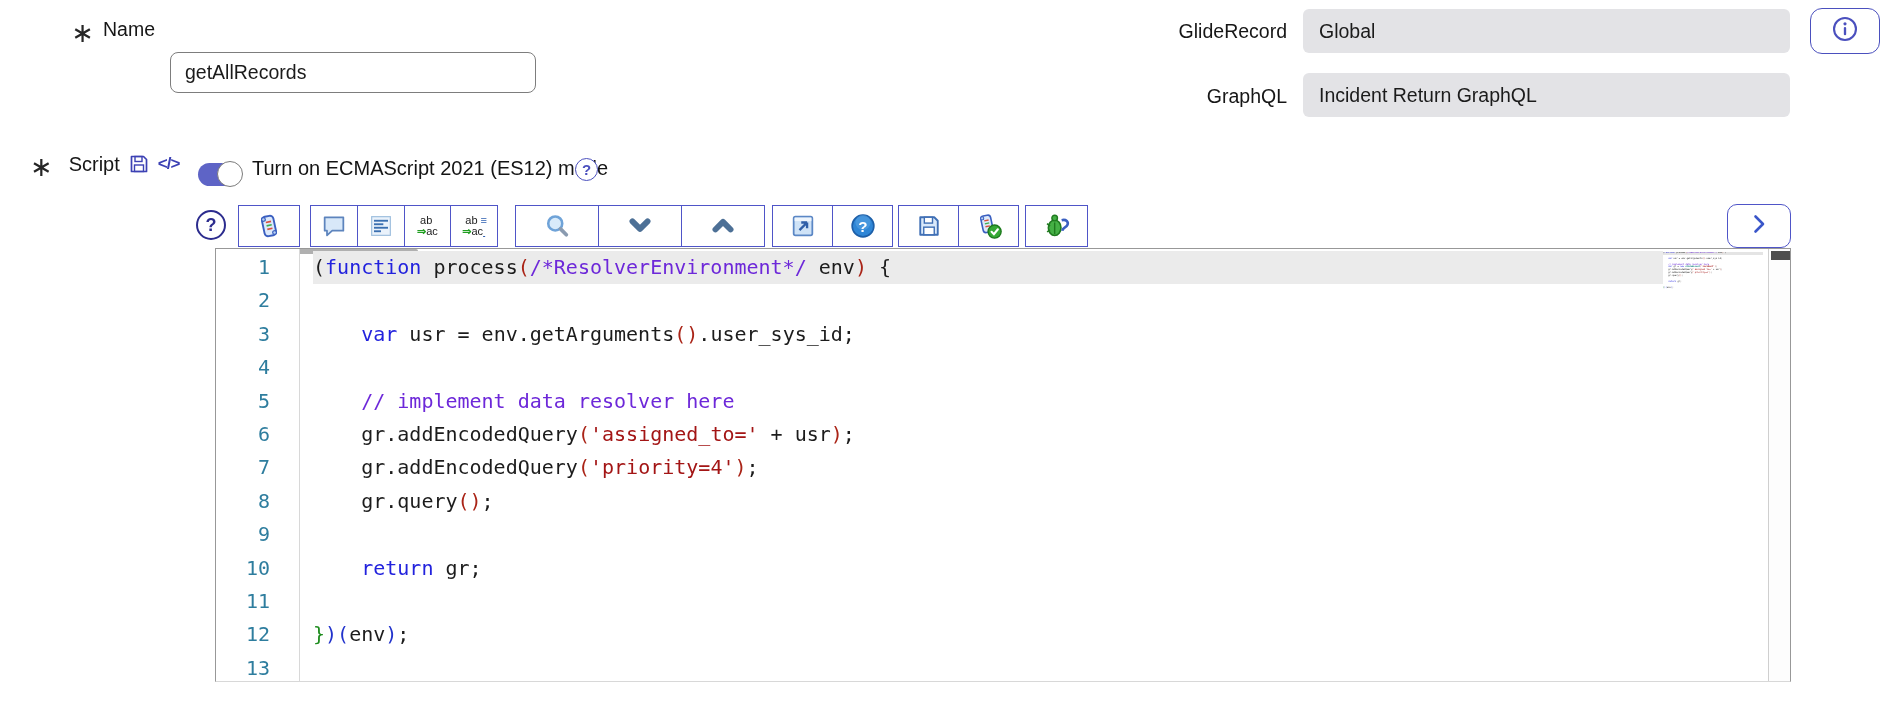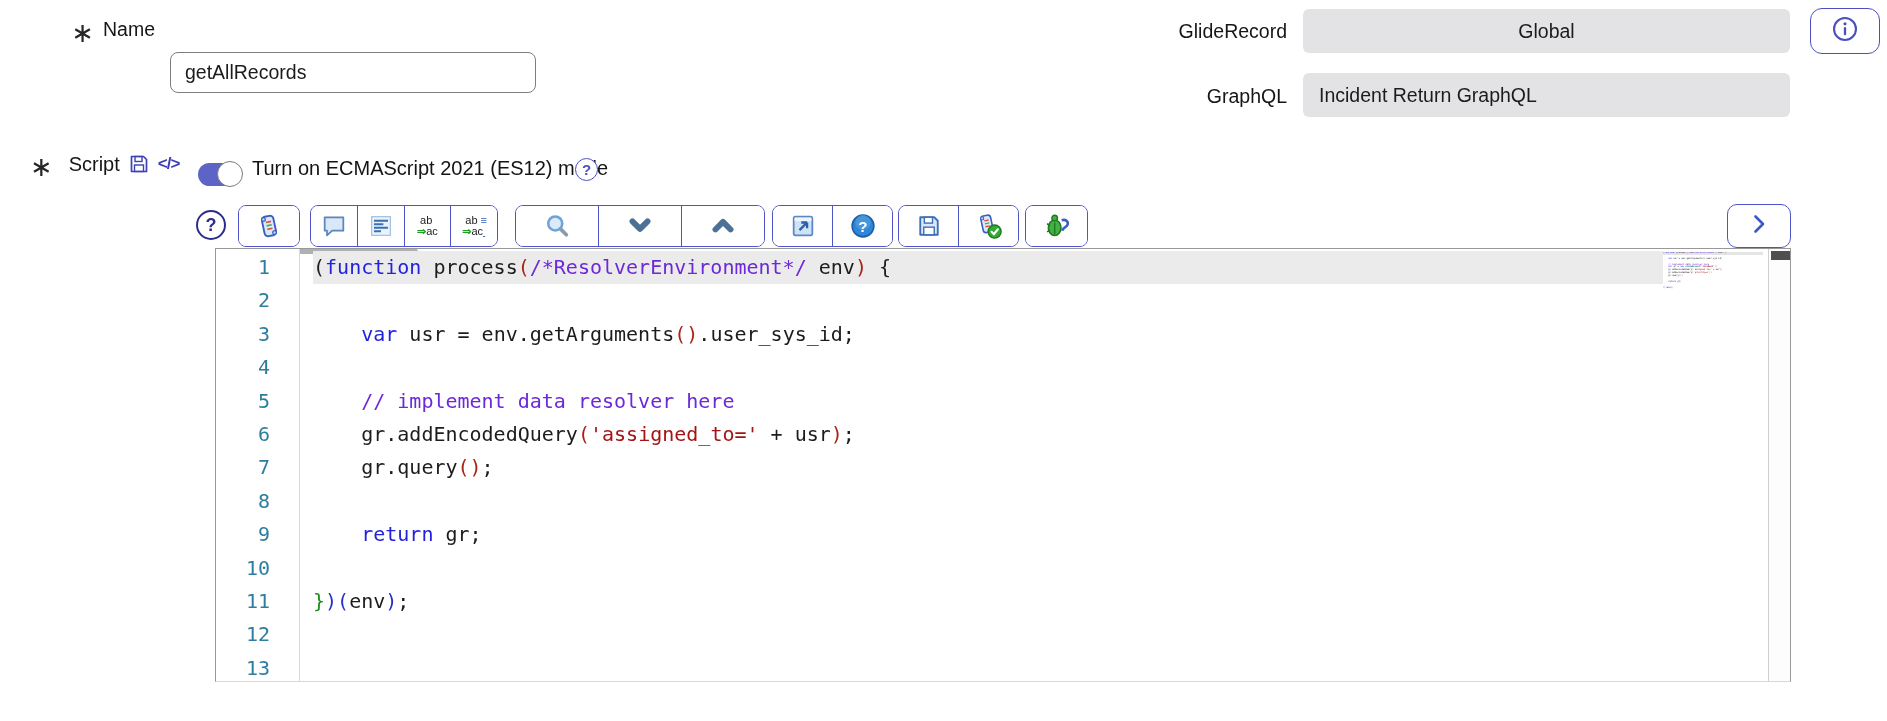--- a/index.html
+++ b/index.html
@@ -25,21 +25,21 @@
   .toggle { width:41px; height:23px; border-radius:12px; background:#5e64c6; position:relative; cursor:pointer; }
   .toggle .knob { position:absolute; right:-4px; top:-2px; width:26px; height:26px; border-radius:50%;
                   background:#fff; border:1.5px solid #7b7b7b; }
   .es-label { font-size:20px; font-weight:500; color:#141414; }
   .q-circle { border-radius:50%; display:flex; align-items:center; justify-content:center;
               font-weight:bold; background:#fff; }
   .q-purple { width:23px; height:23px; border:1.8px solid #4b50be; color:#4b50be; font-size:15px; }
   .q-navy { width:30px; height:30px; border:2.2px solid #2c2c8e; color:#2c2c8e; font-size:18px; }
 
   
-  .tb-group { position:absolute; top:205px; height:42px; border:1.5px solid #4f55c8; border-radius:8px;
+  .tb-group { position:absolute; top:205px; height:42px; border:1.5px solid #4f55c8; border-radius:0;
               background:#fff; display:flex; overflow:hidden; }
   .tb-btn { flex:1 1 0; display:flex; align-items:center; justify-content:center; cursor:pointer;
             border-left:1.5px solid #4f55c8; background:#fff; }
   .tb-btn:first-child { border-left:none; }
   .rep { display:flex; flex-direction:column; line-height:11px; font-size:11px;
          font-family:"Liberation Sans",sans-serif; color:#222; }
   .rep .arr { color:#1f9e1f; font-weight:bold; }
   .rep .blue { color:#2f5fb0; font-weight:bold; letter-spacing:-1px; }
   .expand-btn { left:1727px; top:204px; width:64px; height:44px; border:1.6px solid #4f55c8;
                 border-radius:10px; background:#fff; display:flex; align-items:center; justify-content:center; cursor:pointer; }
@@ -73,21 +73,21 @@
 </head>
 <body>
 
 <div class="abs field-label right-align" style="left:20px; top:18px; width:135px;">
   <span class="req-marker">∗</span>
   <span>Name</span>
 </div>
 <input class="abs text-input" style="left: 170px; top: 10px;" value="getAllRecords">
 
 <div class="abs field-label right-align" style="left:987px; top:20px; width:300px;">GlideRecord</div>
-<div class="abs ro-field" style="left:1303px; top:9px; width:487px;text-align:center;">Global</div>
+<div class="abs ro-field" style="left:1303px; top:9px; width:487px;">Global</div>
 
 <div class="abs field-label right-align" style="left:987px; top:85px; width:300px;">GraphQL</div>
 <div class="abs ro-field" style="left:1303px; top:73px; width:487px;">Incident Return GraphQL</div>
 
 <div class="abs icon-btn-lg" style="left:1810px; top:8px;">
   <span>
     <svg width="28" height="28" viewBox="0 0 24 24">
       <circle cx="12" cy="12" r="9.4" fill="none" stroke="#4b50be" stroke-width="1.8"></circle>
       <circle cx="12" cy="7.6" r="1.35" fill="#4b50be"></circle>
       <rect x="11" y="10.2" width="2" height="7.2" rx="1" fill="#4b50be"></rect>
@@ -282,20 +282,21 @@
       <div class="ln">12</div>
       <div class="ln">13</div>
     </div>
   <div class="abs code-area" id="code-area">
       <div class="code-line active"><span>(</span><span class="tk-kw">function</span><span> process</span><span class="tk-par">(</span><span class="tk-cm">/*ResolverEnvironment*/</span><span> env</span><span class="tk-par">)</span><span> {</span></div>
       <div class="code-line">&nbsp;</div>
       <div class="code-line"><span>    </span><span class="tk-kw">var</span><span> usr = env.getArguments</span><span class="tk-par">()</span><span>.user_sys_id;</span></div>
       <div class="code-line">&nbsp;</div>
       <div class="code-line"><span>    </span><span class="tk-cm">// implement data resolver here</span></div>
       <div class="code-line"><span>    </span><span>gr.addEncodedQuery</span><span class="tk-par">(</span><span class="tk-str">'assigned_to='</span><span> + usr</span><span class="tk-par">)</span><span>;</span></div>
+      <div class="code-line"><span>    </span><span>gr.addEncodedQuery</span><span class="tk-par">(</span><span class="tk-str">'priority=4'</span><span class="tk-par">)</span><span>;</span></div>
       <div class="code-line"><span>    </span><span>gr.query</span><span class="tk-par">()</span><span>;</span></div>
       <div class="code-line">&nbsp;</div>
       <div class="code-line"><span>    </span><span class="tk-kw">return</span><span> gr;</span></div>
       <div class="code-line">&nbsp;</div>
       <div class="code-line"><span class="tk-parg">}</span><span class="tk-parb">)(</span><span>env</span><span class="tk-parb">)</span><span>;</span></div>
     </div>
   <div class="abs minimap" id="minimap">
       <div class="code-line active"><span>(</span><span class="tk-kw">function</span><span> process</span><span class="tk-par">(</span><span class="tk-cm">/*ResolverEnvironment*/</span><span> env</span><span class="tk-par">)</span><span> {</span></div>
       <div class="code-line">&nbsp;</div>
       <div class="code-line"><span>    </span><span class="tk-kw">var</span><span> usr = env.getArguments</span><span class="tk-par">()</span><span>.user_sys_id;</span></div>

